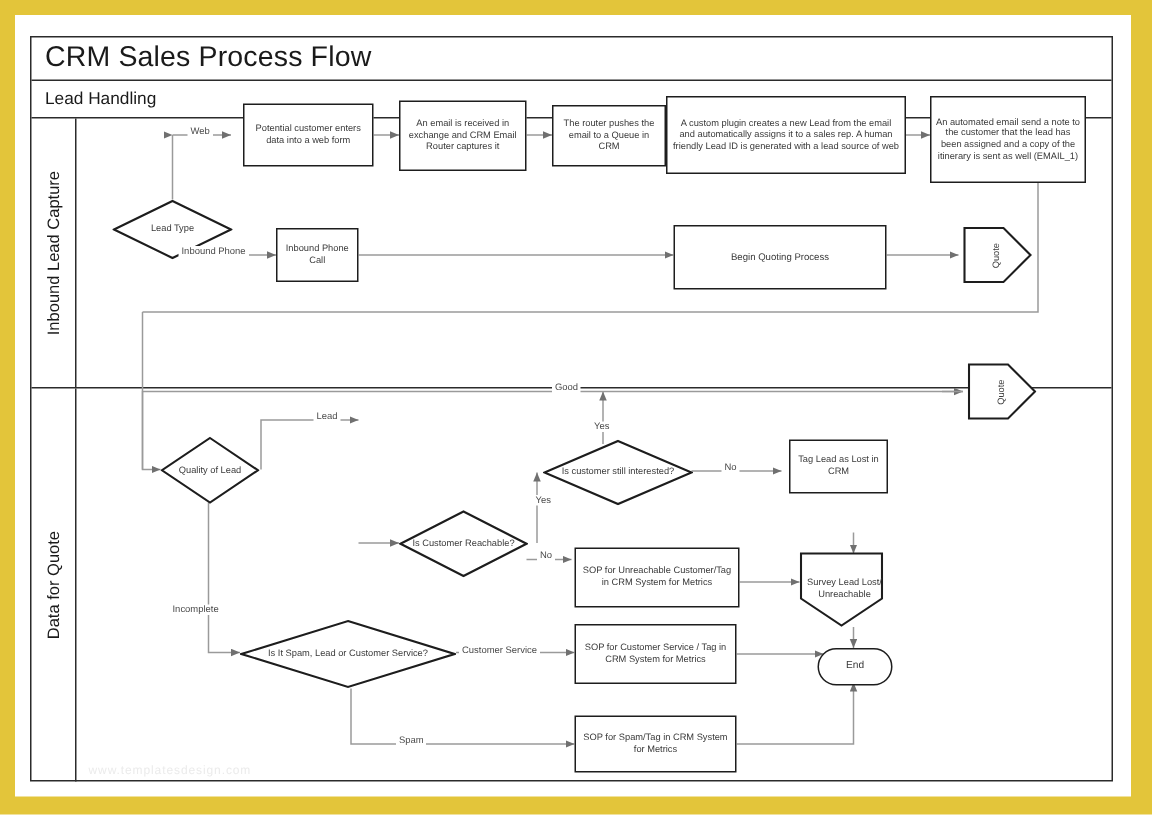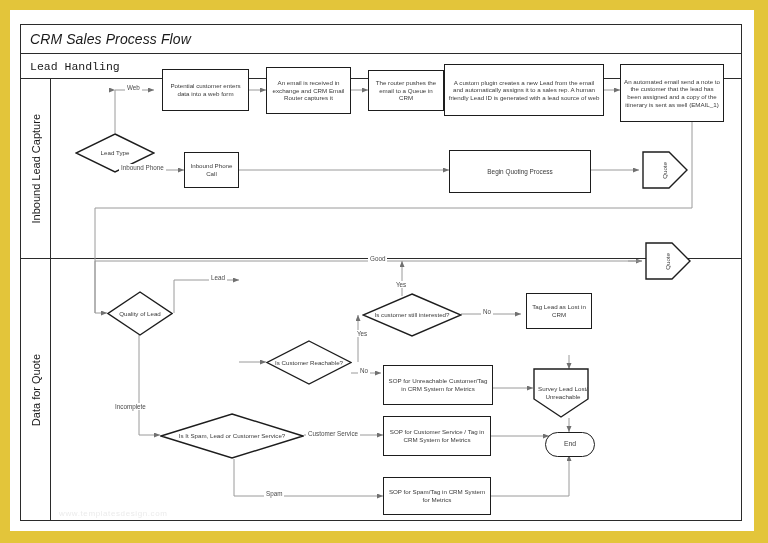--- a/index.html
+++ b/index.html
@@ -24,32 +24,31 @@
     box-sizing:border-box;
     background:#fff;
   }
   .hdr-title{
     position:absolute; left:0; top:0;
     width:100%; height:29px;
     border-bottom:1px solid #2b2b2b;
     box-sizing:border-box;
     display:flex; align-items:center;
     padding-left:9px;
-    font-size:14px; color:#1a1a1a;
+    font-size:19px; color:#1a1a1a;
     letter-spacing:.1px;
-    font-style:italic;
   }
   .hdr-sub{
     position:absolute; left:0; top:29px;
     width:100%; height:25px;
     border-bottom:1px solid #2b2b2b;
     box-sizing:border-box;
     display:flex; align-items:center;
     padding-left:9px;
-    font-size:11.5px; color:#1a1a1a;font-family:Liberation Mono, monospace;
+    font-size:11.5px; color:#1a1a1a;
   }
   .lane{
     position:absolute; left:0;
     width:100%;
     box-sizing:border-box;
   }
   #lane-top{ top:54px; height:180px; border-bottom:1px solid #2b2b2b;}
   #lane-bot{ top:234px; height:262px;}
   .lane-label{
     position:absolute; left:0; top:0;

